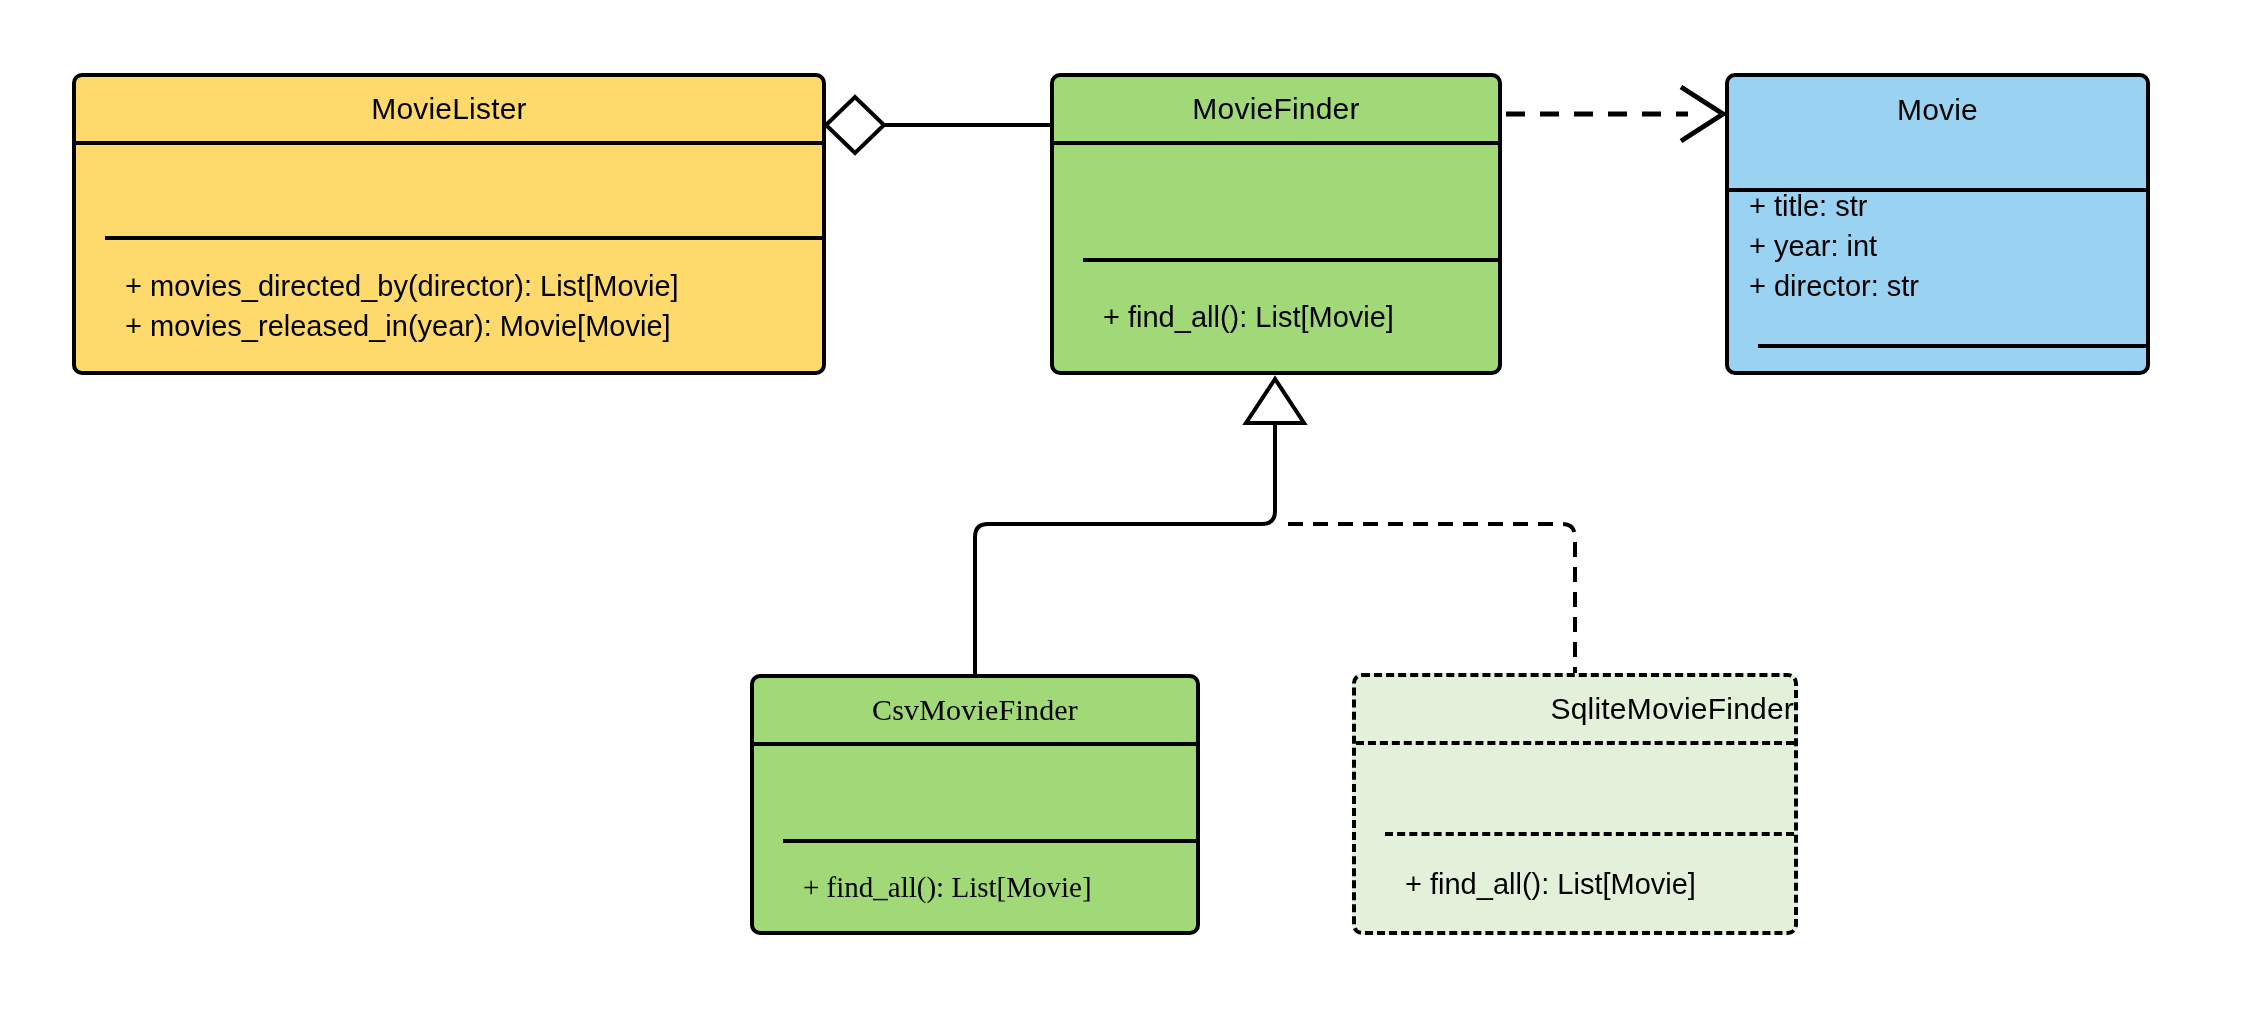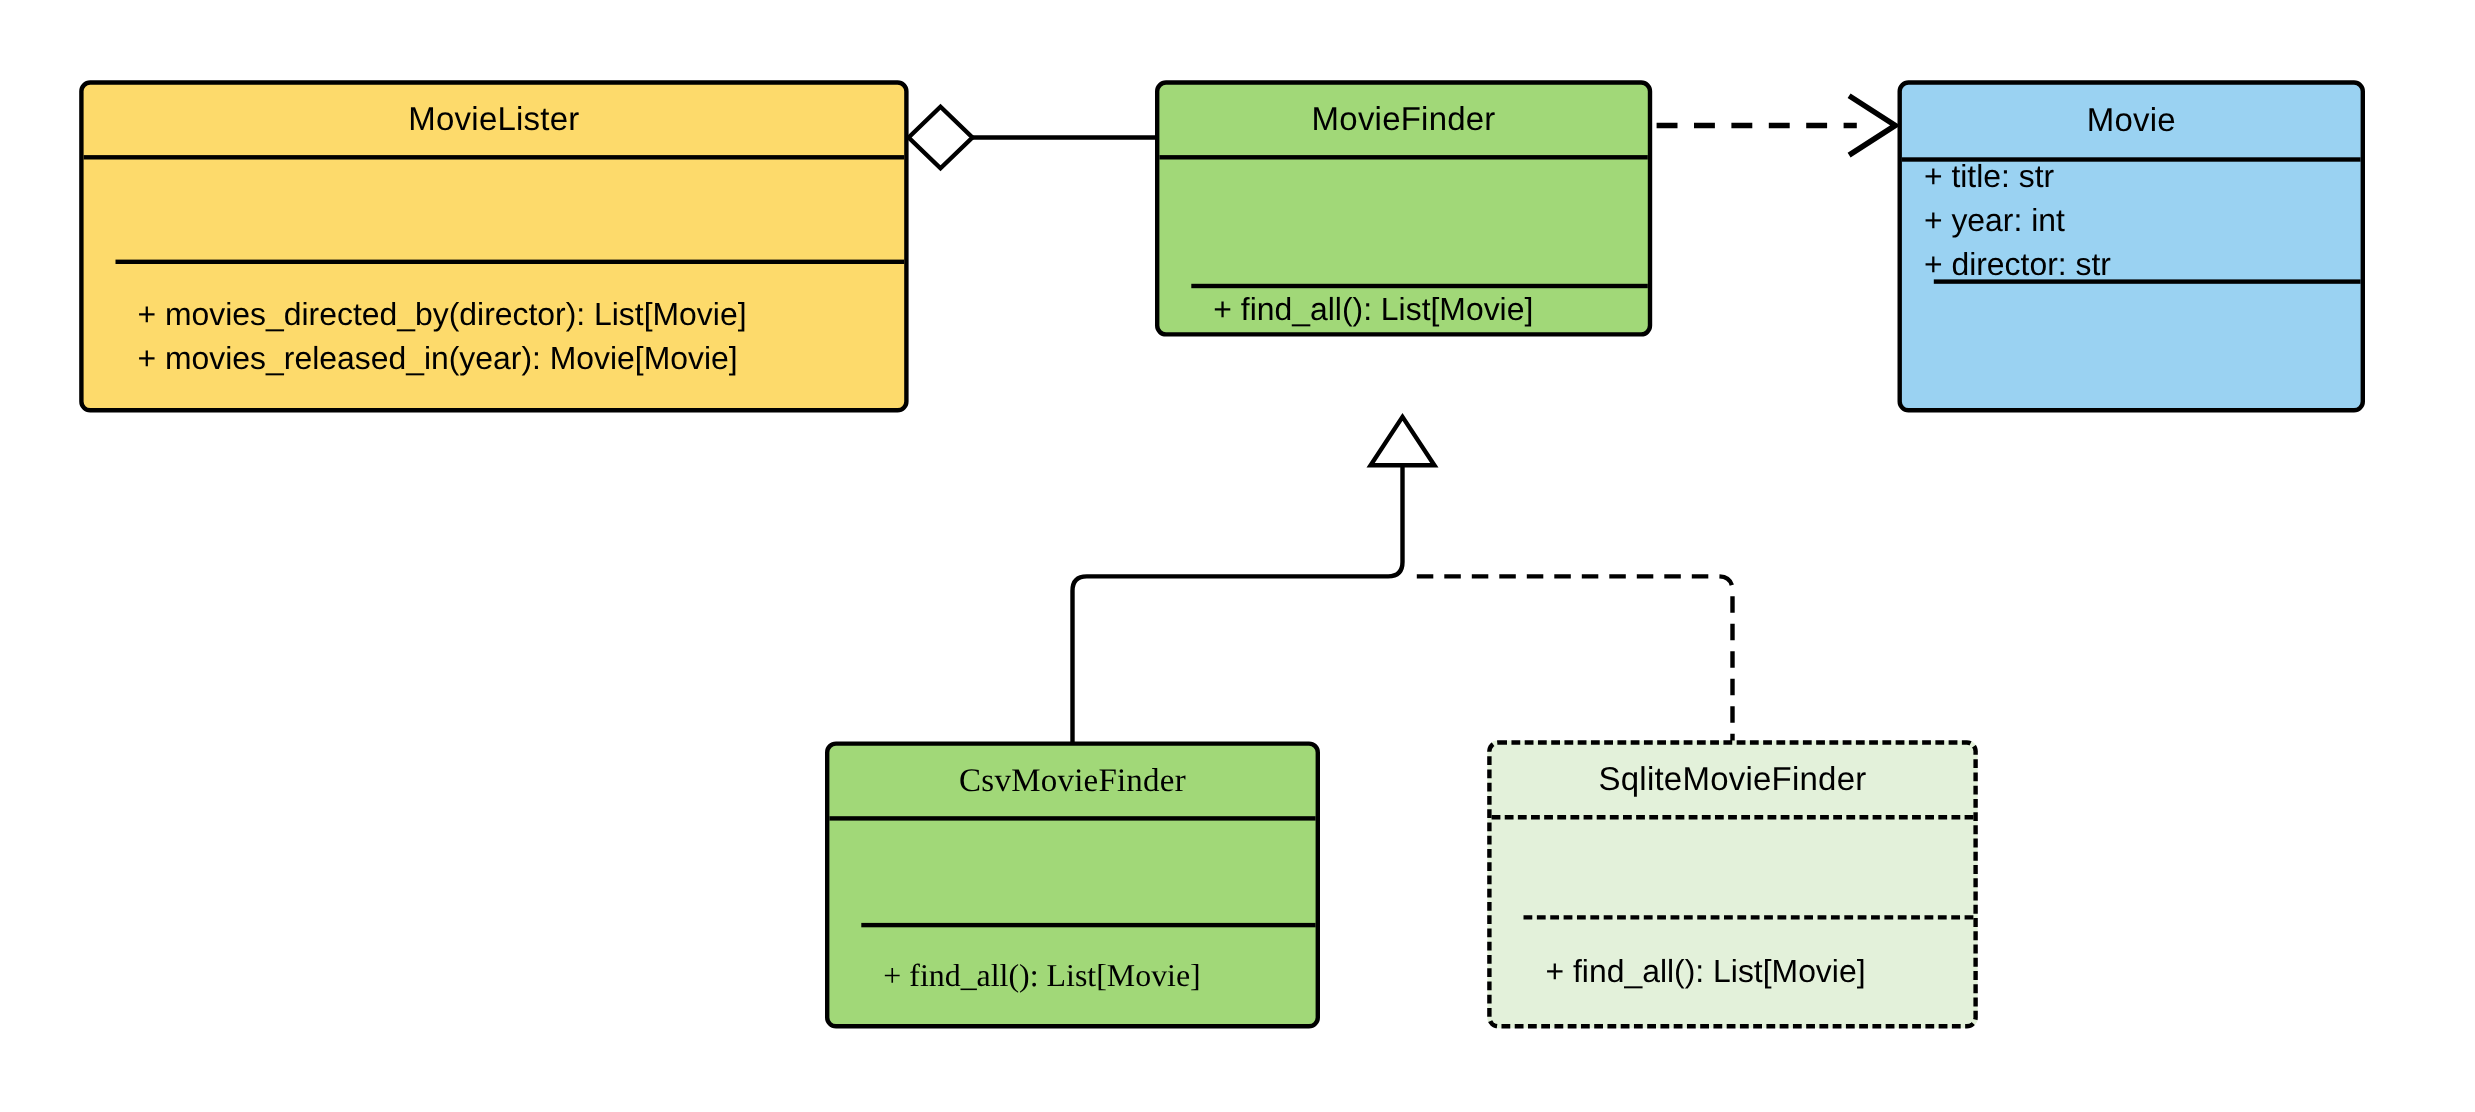--- a/index.html
+++ b/index.html
@@ -56,34 +56,34 @@
     height: 40px;
     line-height: 40px;
     font-size: 29px;
     white-space: nowrap;
   }
   
   .c-movielister { left: 72px;  top: 73px;  width: 754px; height: 302px; }
   .c-movielister .title { height: 64px; }
   .c-movielister .attrs { height: 95px; }
 
-  .c-moviefinder { left: 1050px; top: 73px; width: 452px; height: 233px; }
+  .c-moviefinder { left: 1050px; top: 73px; width: 452px; height: 302px; }
   .c-moviefinder .title { height: 64px; }
   .c-moviefinder .attrs { height: 117px; }
 
   .c-movie { left: 1725px; top: 73px; width: 425px; height: 302px; }
   .c-movie .title { height: 66px; }
   .c-movie .attrs { height: 111px; }
 
   .c-csvmoviefinder { left: 750px; top: 674px; width: 450px; height: 261px; font-family: Liberation Serif, serif; }
   .c-csvmoviefinder .title { height: 64px; }
   .c-csvmoviefinder .attrs { height: 97px; }
 
   .c-sqlitemoviefinder { left: 1352px; top: 673px; width: 446px; height: 262px; }
-  .c-sqlitemoviefinder .title { height: 64px; }
+  .c-sqlitemoviefinder .title { height: 64px; align-items: flex-end; }
   .c-sqlitemoviefinder .attrs { height: 91px; }
   .c-sqlitemoviefinder { border-style: dashed; }
   .c-sqlitemoviefinder .sec + .sec { border-top-style: dashed; }
 </style>
 </head>
 <body>
 
 <div class="canvas">
 
   <svg class="connectors" viewBox="0 0 2250 1011" xmlns="http://www.w3.org/2000/svg">
@@ -115,21 +115,21 @@
   <div class="uml-class c-moviefinder" style="background-color: rgb(161, 216, 120);">
     <div class="sec title">
       <span>MovieFinder</span>
     </div>
     <div class="sec body attrs"></div>
     <div class="sec body methods grow">
       <span class="member">+ find_all(): List[Movie]</span>
     </div>
   </div>
 
-  <div class="uml-class c-movie" style="background-color: rgb(154, 210, 242);">
+  <div class="uml-class c-movie" style="background-color: rgb(154, 210, 242); gap: 45px;">
     <div class="sec title">
       <span>Movie</span>
     </div>
     <div class="sec body attrs">
       <span class="member">+ title: str</span>
       <span class="member">+ year: int</span>
       <span class="member">+ director: str</span>
     </div>
     <div class="sec body methods grow"></div>
   </div>

